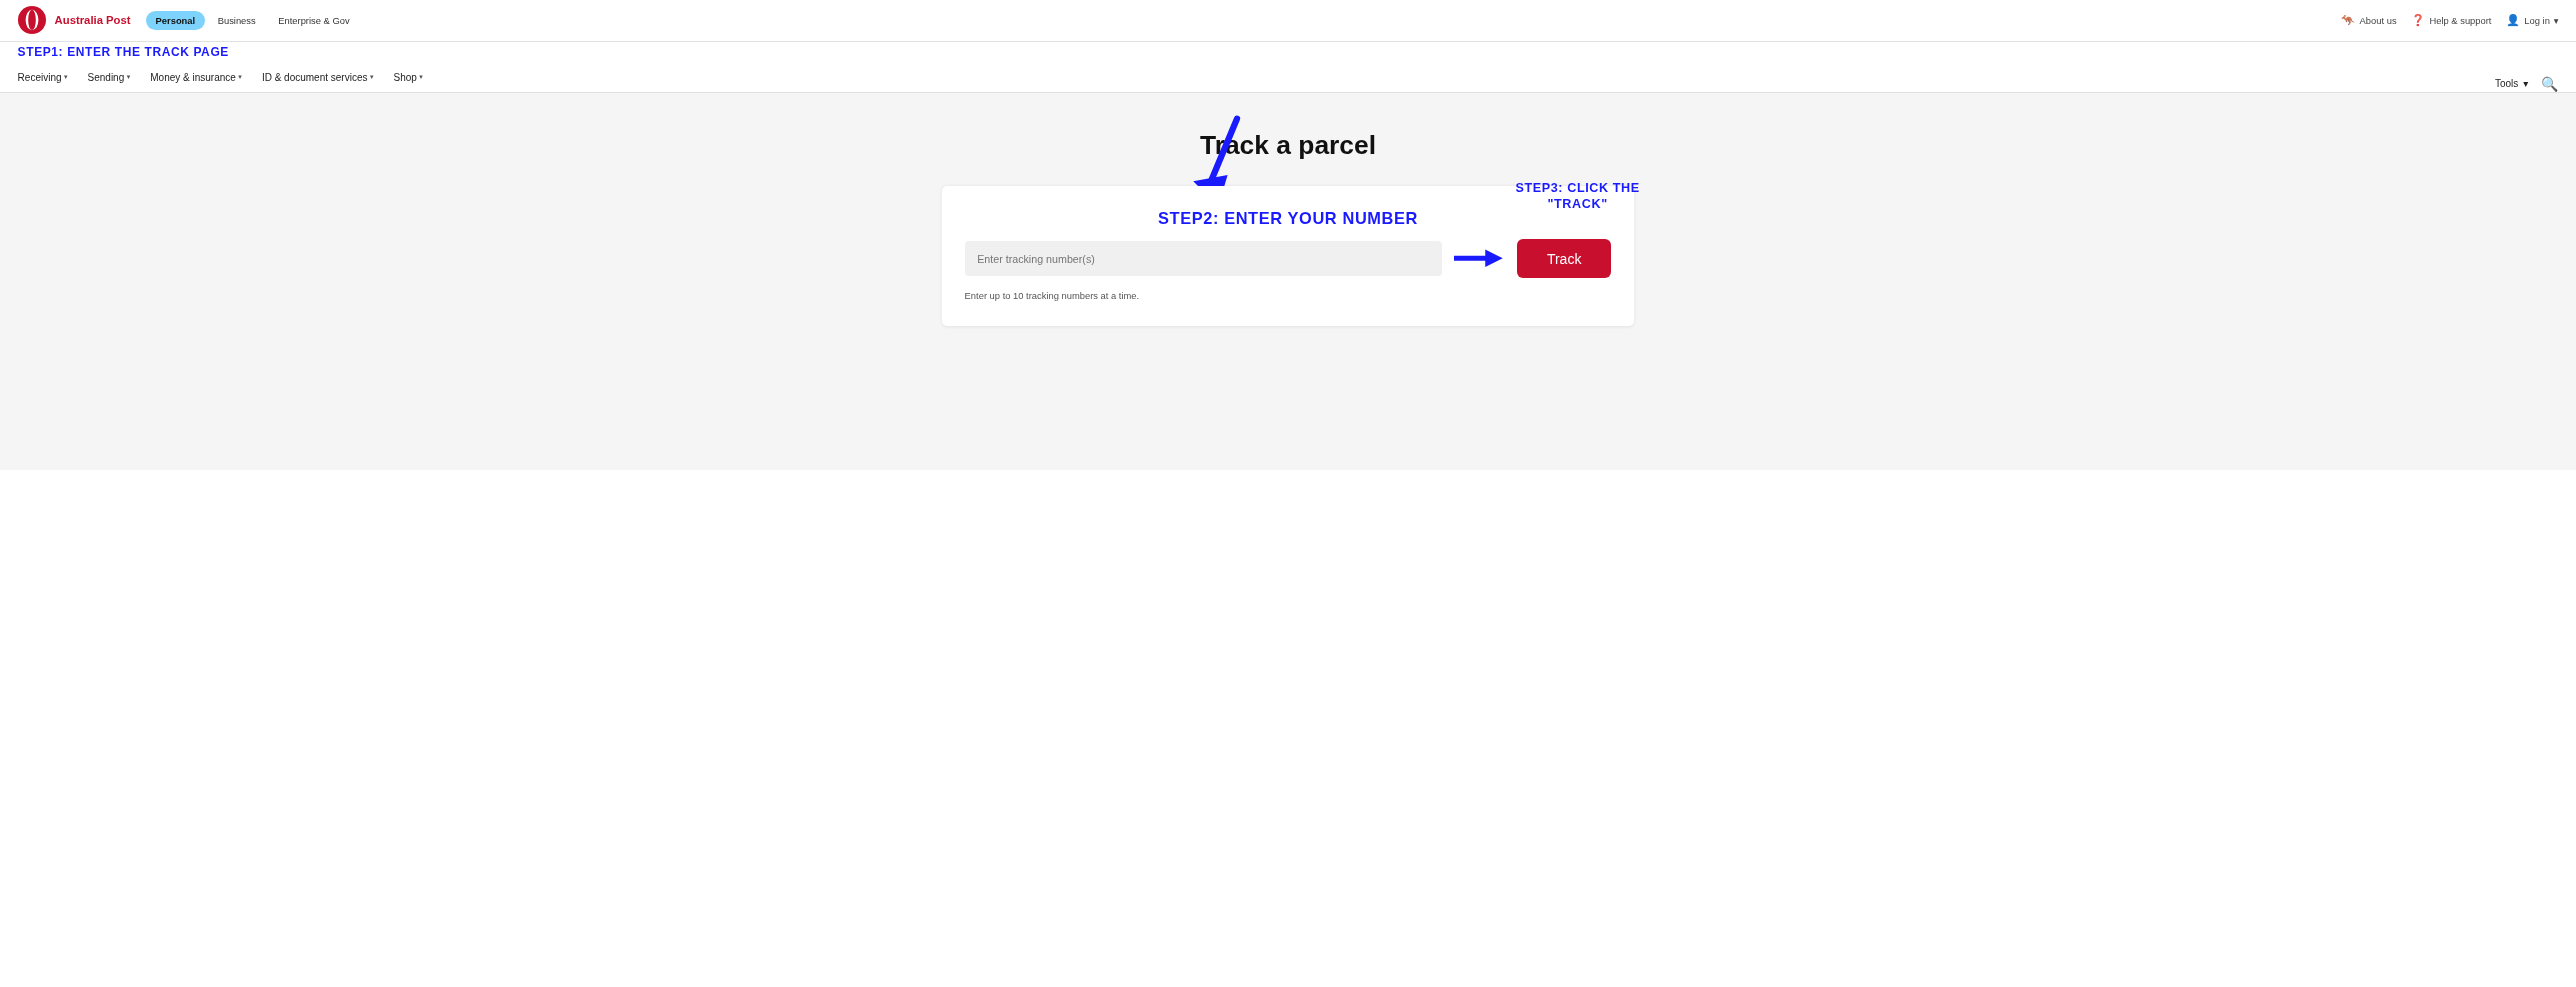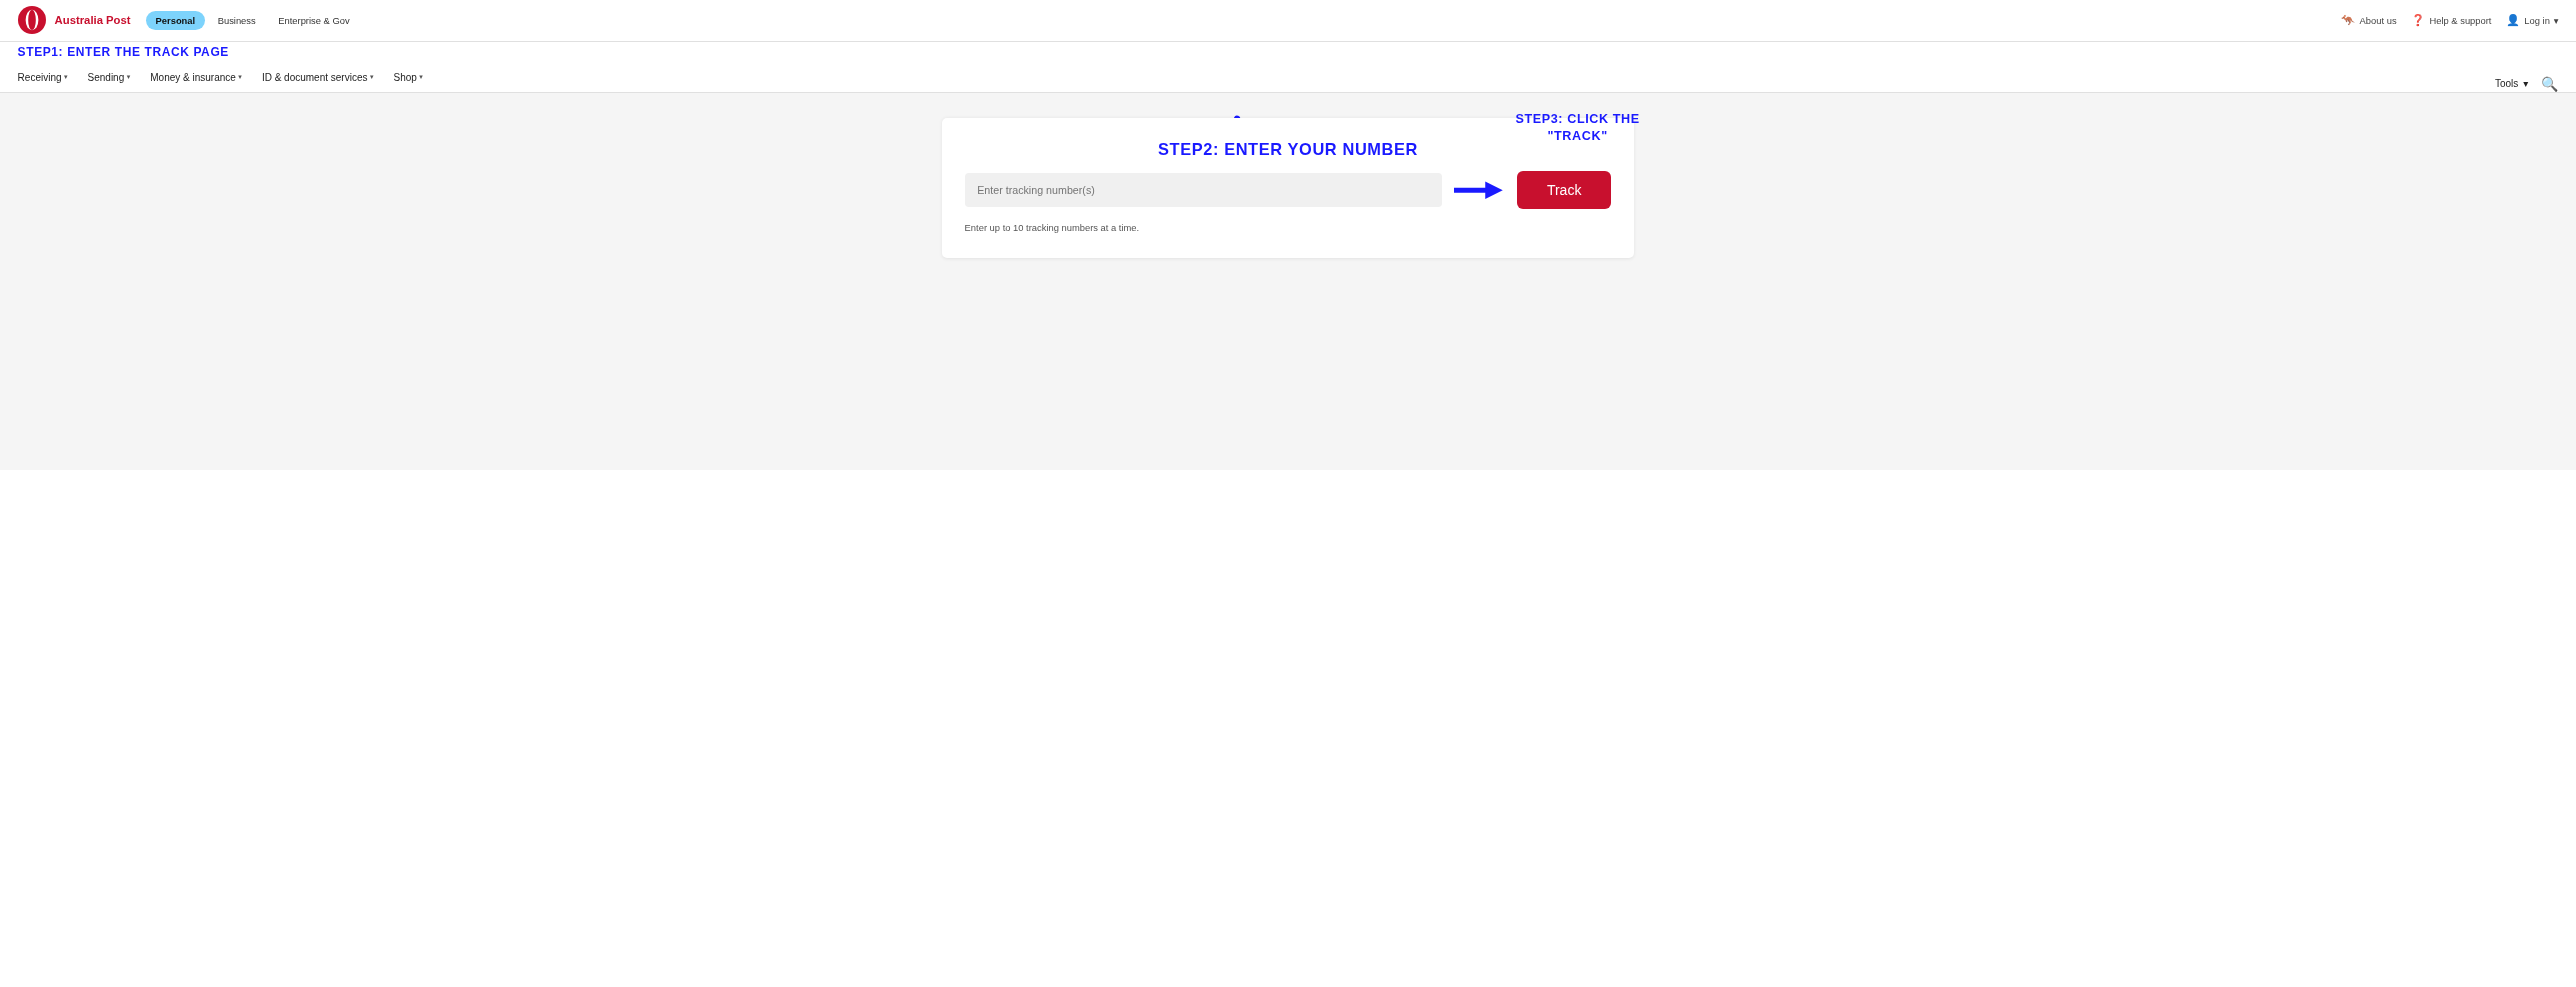--- a/index.html
+++ b/index.html
@@ -305,20 +305,23 @@
 
 <div class="main-content">
 
   <div class="arrow-down-container">
     <svg class="arrow-down-svg" viewBox="0 0 120 160" xmlns="http://www.w3.org/2000/svg">
       <line x1="80" y1="10" x2="30" y2="130" stroke="#1a1aff" stroke-width="10" stroke-linecap="round"></line>
       <polygon points="10,110 50,150 65,100" fill="#1a1aff"></polygon>
     </svg>
   </div>
 
+  <div class="page-title-area">
+    <h1 class="page-title">Track a parcel</h1>
+  </div>
 
   <div class="card">
 
     <div class="step3-label">
       <span>STEP3: CLICK THE
 "TRACK"</span>
     </div>
 
     <div class="step2-label">STEP2: ENTER YOUR NUMBER</div>
 

